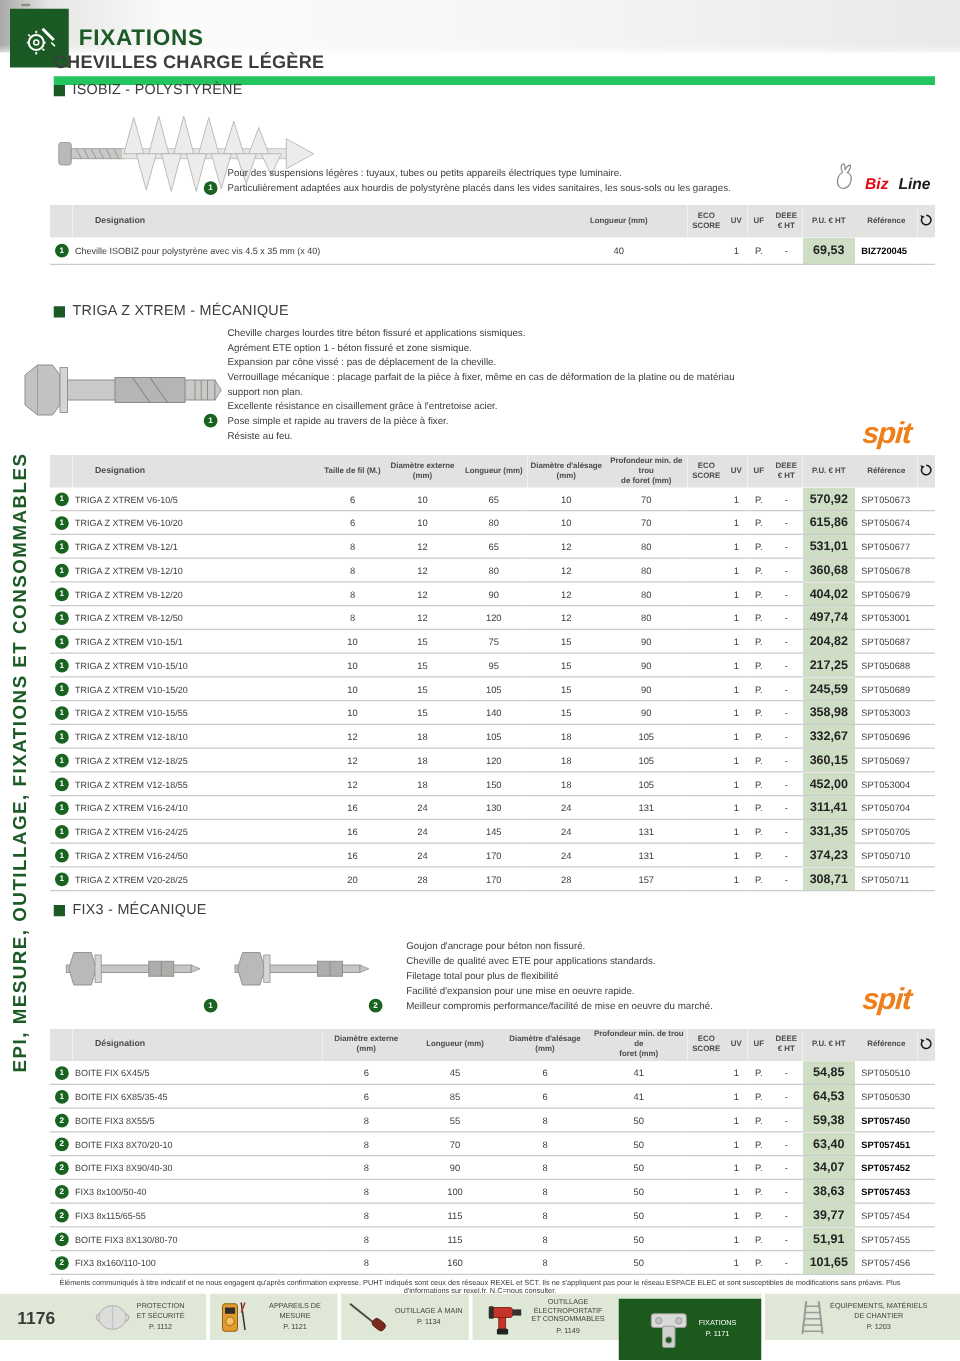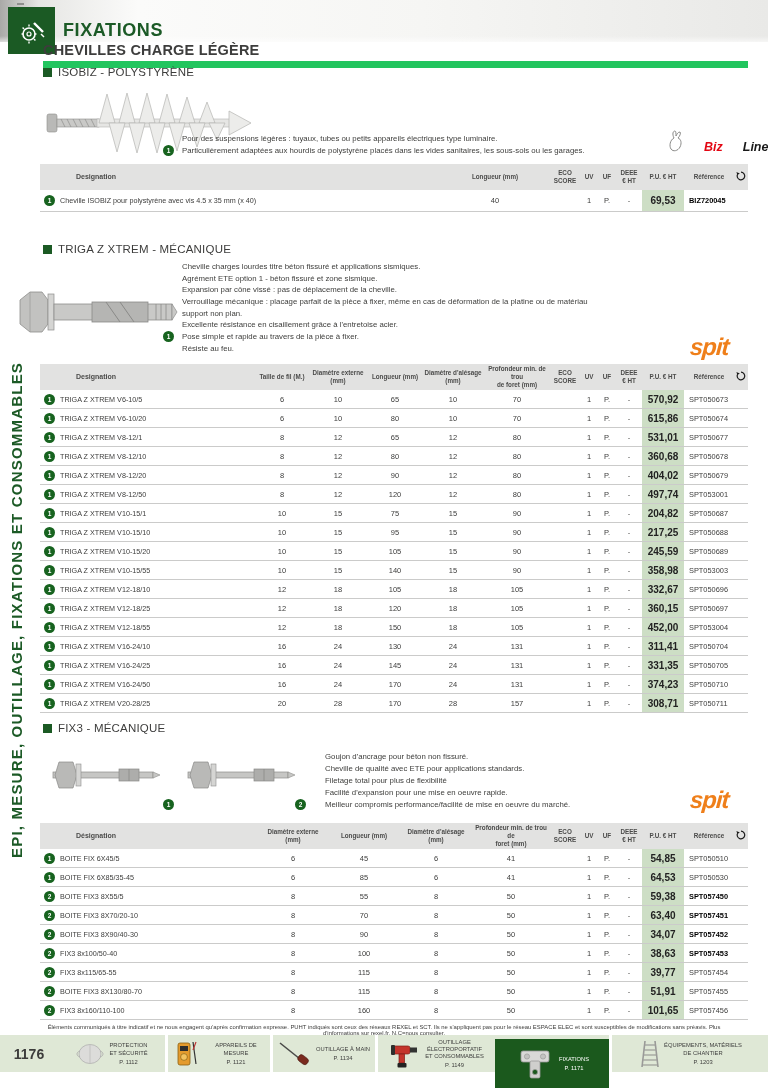--- a/index.html
+++ b/index.html
@@ -33,21 +33,21 @@
   
   .desc{position:absolute;font-size:7.8px;color:#3d3d3b;}
   .desc .dline{position:relative;height:11.7px;line-height:11.7px;white-space:nowrap;}
   .marker{display:inline-block;width:11px;height:11px;border-radius:50%;background:#17631f;
     color:#fff;font-size:6.5px;font-weight:bold;line-height:11px;text-align:center;
     vertical-align:middle;}
   .dline .marker{position:absolute;left:-19px;top:0;}
   .float-marker{position:absolute;}
 
   
-  .bizline{position:absolute;left:668px;top:130px;display:flex;align-items:flex-end;gap:20px;}
+  .bizline{position:absolute;left:668px;top:130px;display:flex;align-items:flex-end;gap:8px;}
   .bizline .mascot{width:16px;height:24px;}
   .bizline .biz{color:#e30613;font-weight:bold;font-style:italic;font-size:12.5px;}
   .bizline .line{color:#191919;font-weight:bold;font-style:italic;font-size:12.5px;}
   .spit{position:absolute;font-size:24px;font-weight:900;font-style:italic;color:#ef7f1a;
     letter-spacing:-1px;transform:skewX(-4deg);}
 
   
   .figure{position:absolute;}
 
   

